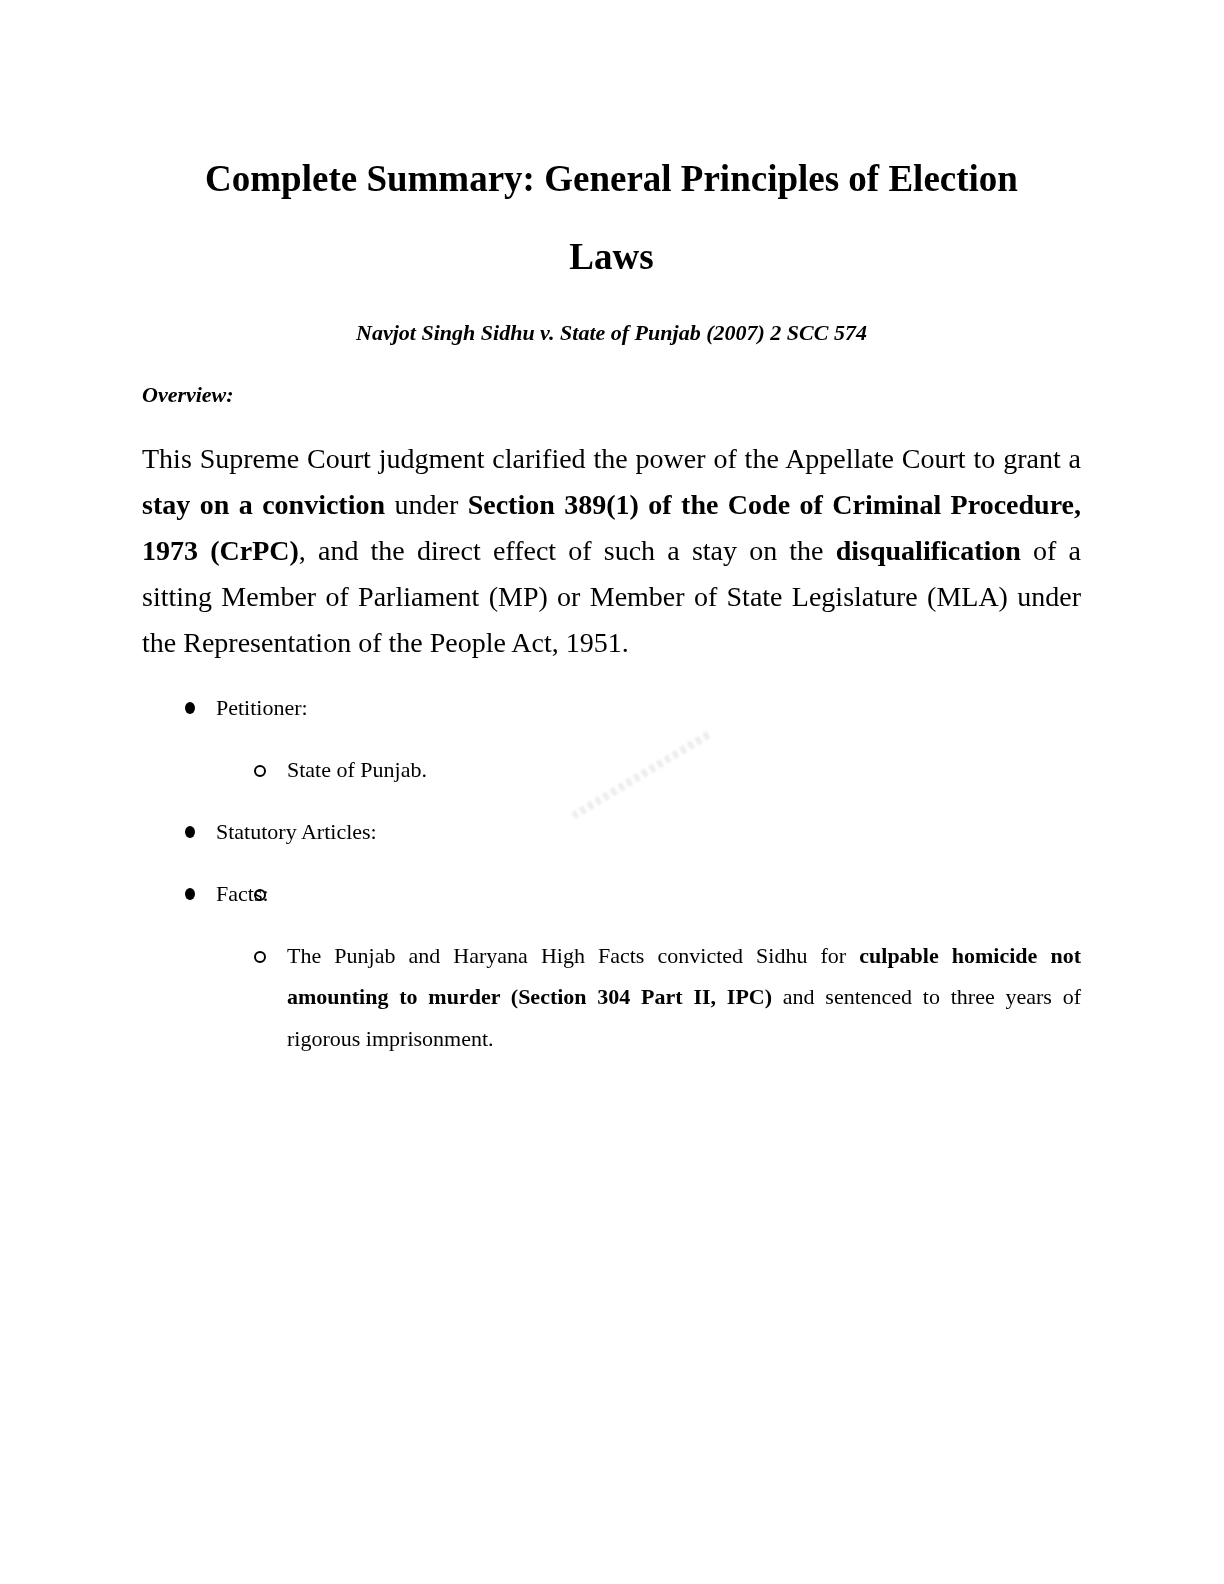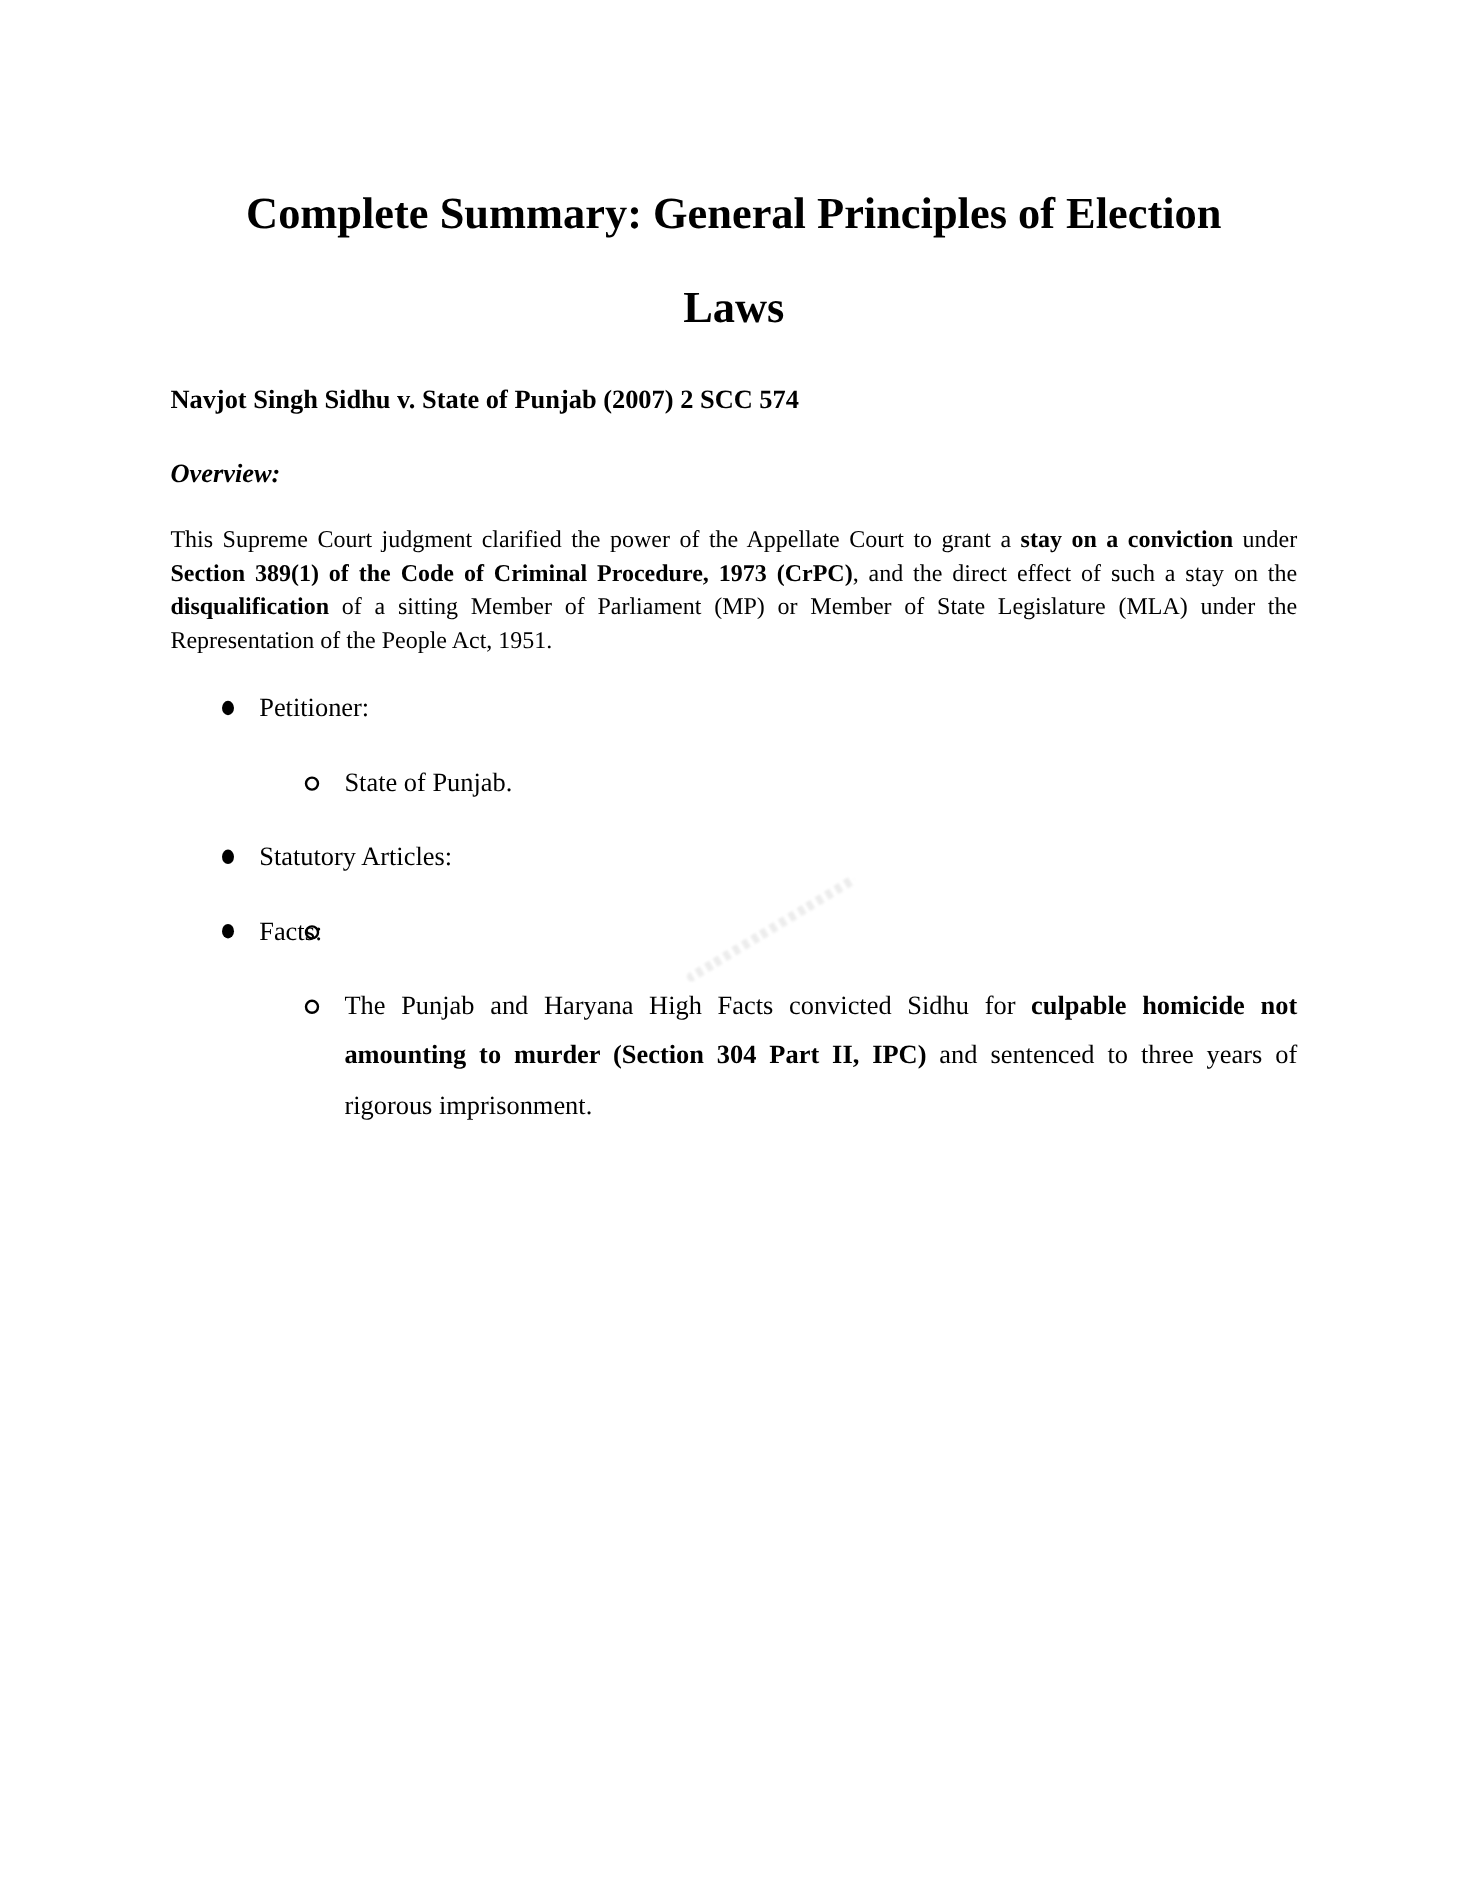--- a/index.html
+++ b/index.html
@@ -22,35 +22,37 @@
     padding-top: 140px;
     text-align: center;
     font-weight: bold;
     font-size: 37px;
     line-height: 78px;
   }
   .title-line { display: block; text-align: center; }
   .citation {
     margin-top: 16px;
     margin-bottom: 20.5px;
+    text-align: center;
     font-weight: bold;
+    font-style: italic;
     font-size: 22px;
     line-height: 41.5px;
   }
   .heading {
     margin-bottom: 20.5px;
     font-weight: bold;
     font-size: 22px;
     line-height: 41.5px;
     font-style: italic;
   }
   .body-para {
     margin-bottom: 20.5px;
-    font-size: 20px;
-    line-height: 28px;
+    font-size: 28px;
+    line-height: 46px;
     text-align: justify;
   }
   .li1 {
     position: relative;
     margin-bottom: 20.5px;
     padding-left: 74px;
     font-weight: normal;
     font-size: 22px;
     line-height: 41.5px;
   }

